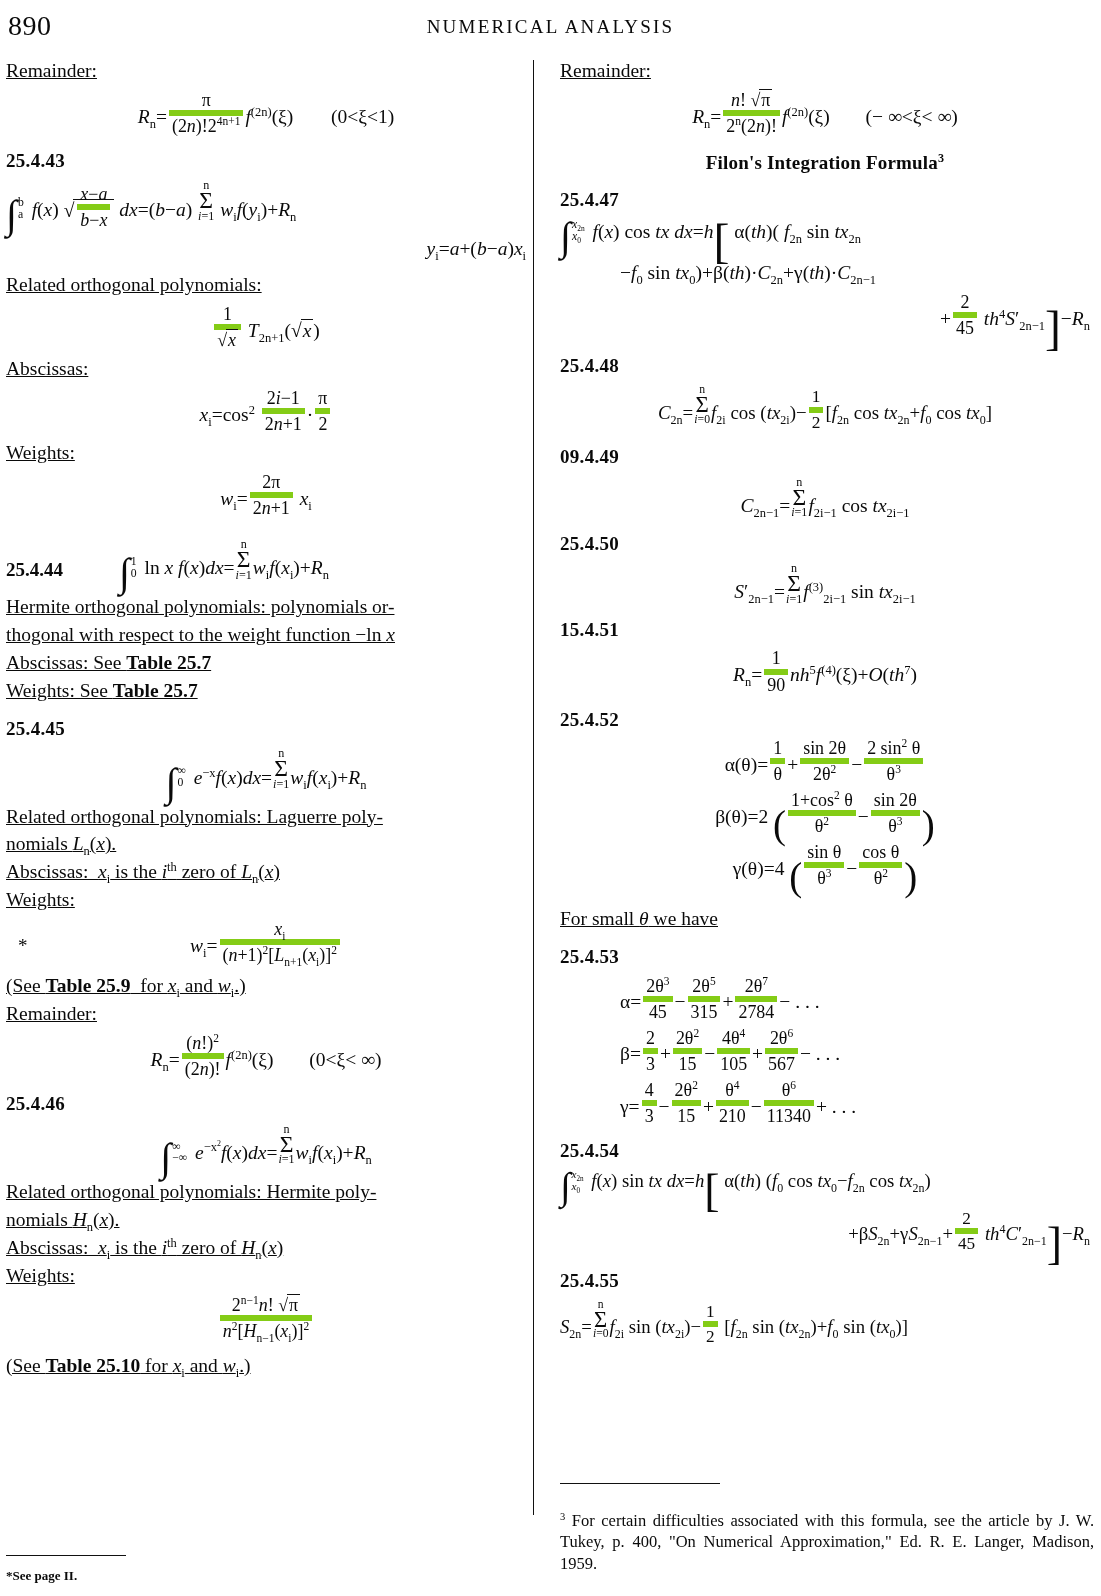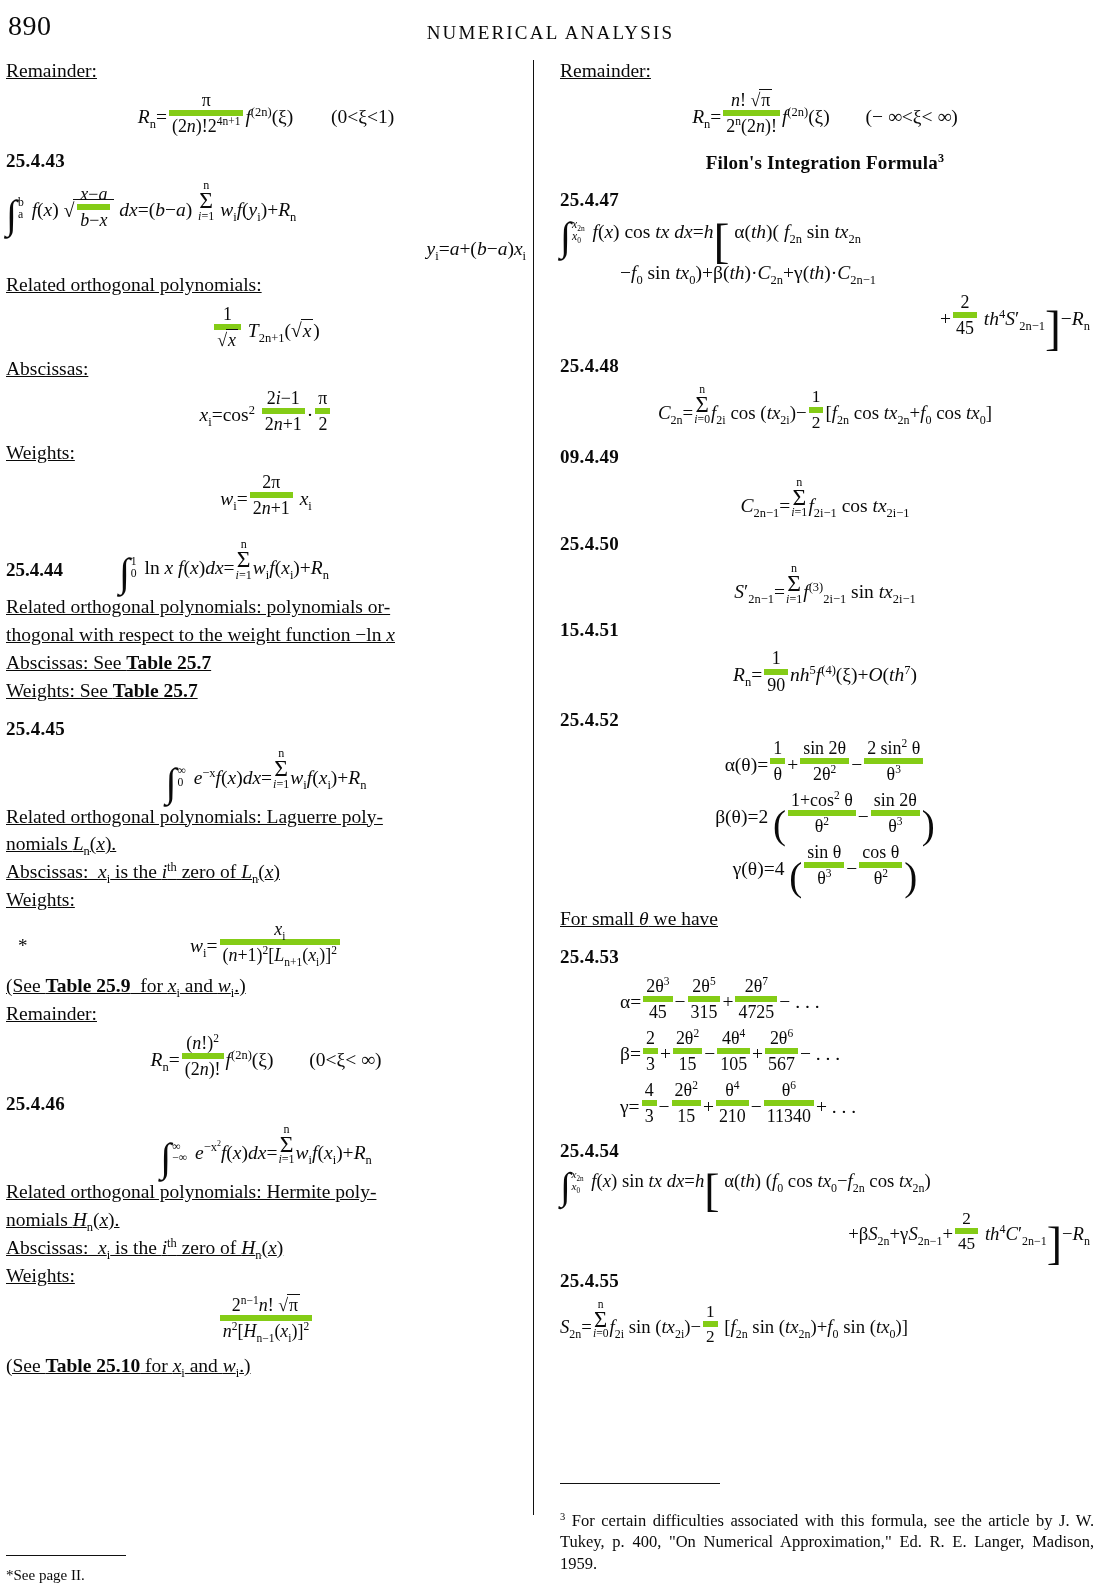--- a/index.html
+++ b/index.html
@@ -38,21 +38,20 @@
   }
   .running-head {
     position: absolute;
     left: 0;
     top: 8px;
     width: 1101px;
     text-align: center;
     font-size: 19px;
     letter-spacing: 2.2px;
     font-variant: small-caps;
-    margin-top: 6px;
   }
   
   .col {
     position: absolute;
     top: 58px;
     font-size: 19.5px;
     line-height: 1.33;
   }
   .col-left {
     left: 6px;
@@ -189,22 +188,22 @@
     left: 6px;
     bottom: 40px;
     width: 120px;
     height: 1px;
     background: #111;
   }
   .footnote-left {
     position: absolute;
     left: 6px;
     bottom: 12px;
-    font-size: 15px;
-    font-weight: normal;
+    font-size: 13px;
+    font-weight: bold;
     text-align: right;
   }
   .footnote-right {
     position: absolute;
     left: 560px;
     bottom: 22px;
     width: 534px;
     font-size: 16.5px;
     line-height: 1.3;
     text-align: justify;
@@ -274,21 +273,21 @@
     </div>
 
     <div class="eq eq-left" style="margin-top:20px">
       <span class="num-inline">25.4.44</span>
       <span class="math" style="margin-left:12px">
         <span class="bigint">∫</span><span class="intlim"><span style="display:block">1</span><span style="display:block">0</span></span>
         ln&nbsp;<i>x f</i>(<i>x</i>)<i>dx</i>=<span class="sum"><span style="display:block">n</span><span class="sig">Σ</span><span style="display:block"><i>i</i>=1</span></span><i>w</i><sub>i</sub><i>f</i>(<i>x</i><sub>i</sub>)+<i>R</i><sub>n</sub>
       </span>
     </div>
 
-    <div class="p lead">Related orthogonal polynomials: polynomials or-</div>
+    <div class="p lead">Hermite orthogonal polynomials: polynomials or-</div>
     <div class="p">
       <span>thogonal with respect to the weight function −ln&nbsp;<i>x</i></span>
     </div>
     <div class="p">
       <span>Abscissas:  See </span><span class="bold">Table 25.7</span>
     </div>
     <div class="p">
       <span>Weights:  See </span><span class="bold">Table 25.7</span>
     </div>
 
@@ -420,21 +419,21 @@
       <span class="math">γ(θ)=4&nbsp;<span class="bigparen">(</span><span class="frac"><span>sin&nbsp;θ</span><span class="den">θ<sup>3</sup></span></span>−<span class="frac"><span>cos&nbsp;θ</span><span class="den">θ<sup>2</sup></span></span><span class="bigparen">)</span></span>
     </div>
 
     <div class="p" style="margin-top:18px">
       For small <i>θ</i> we have
     </div>
 
     <div class="num">25.4.53</div>
 
     <div class="eq eq-indent eq-left">
-      <span class="math">α=<span class="frac"><span>2θ<sup>3</sup></span><span class="den">45</span></span>−<span class="frac"><span>2θ<sup>5</sup></span><span class="den">315</span></span>+<span class="frac"><span>2θ<sup>7</sup></span><span class="den">4725</span></span>−&nbsp;.&nbsp;.&nbsp;.</span>
+      <span class="math">α=<span class="frac"><span>2θ<sup>3</sup></span><span class="den">45</span></span>−<span class="frac"><span>2θ<sup>5</sup></span><span class="den">315</span></span>+<span class="frac"><span>2θ<sup>7</sup></span><span class="den">2784</span></span>−&nbsp;.&nbsp;.&nbsp;.</span>
     </div>
     <div class="eq eq-indent eq-left">
       <span class="math">β=<span class="frac"><span>2</span><span class="den">3</span></span>+<span class="frac"><span>2θ<sup>2</sup></span><span class="den">15</span></span>−<span class="frac"><span>4θ<sup>4</sup></span><span class="den">105</span></span>+<span class="frac"><span>2θ<sup>6</sup></span><span class="den">567</span></span>−&nbsp;.&nbsp;.&nbsp;.</span>
     </div>
     <div class="eq eq-indent eq-left">
       <span class="math">γ=<span class="frac"><span>4</span><span class="den">3</span></span>−<span class="frac"><span>2θ<sup>2</sup></span><span class="den">15</span></span>+<span class="frac"><span>θ<sup>4</sup></span><span class="den">210</span></span>−<span class="frac"><span>θ<sup>6</sup></span><span class="den">11340</span></span>+&nbsp;.&nbsp;.&nbsp;.</span>
     </div>
 
     <div class="num">25.4.54</div>
 

